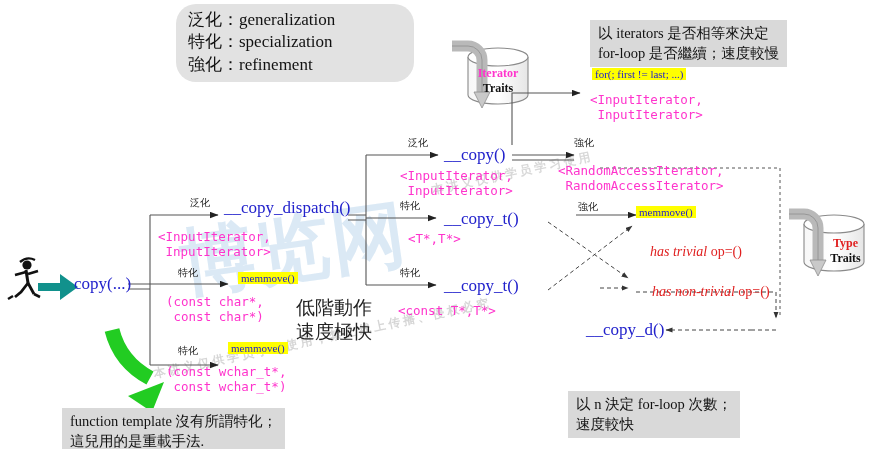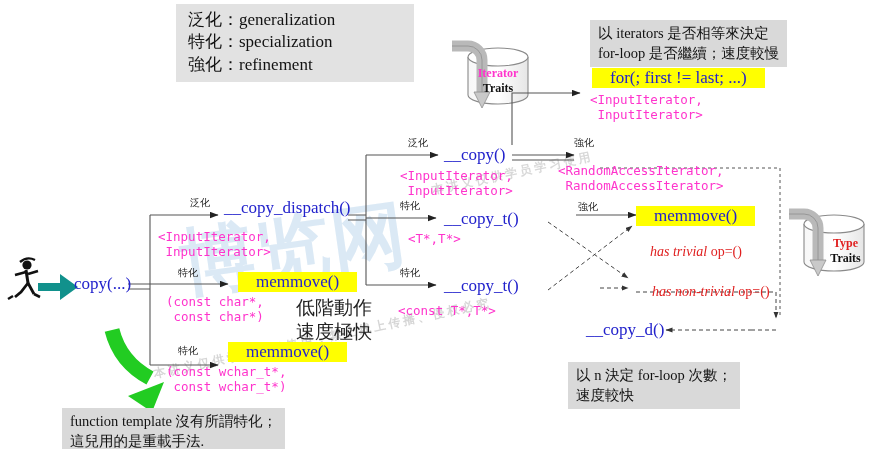--- a/index.html
+++ b/index.html
@@ -19,32 +19,32 @@
     font-weight:bold;
   }
   .wm-main{left:180px;top:200px;font-size:74px;letter-spacing:2px;transform:rotate(-8deg);}
   .wm-sub{left:150px;top:330px;font-size:12px;color:#c9c9c9;transform:rotate(-12deg);letter-spacing:3px;}
   .wm-sub2{left:430px;top:165px;font-size:12px;color:#cccccc;transform:rotate(-12deg);letter-spacing:3px;}
   .zh{font-family:"Liberation Serif","DejaVu Serif",serif;}
 
   .legend{
     position:absolute;left:176px;top:4px;width:218px;
     background:#e2e2e2;color:#111;padding:5px 8px 6px 12px;
-    font-size:17px;line-height:1.32;white-space:pre;
+    font-size:17px;line-height:1.32;white-space:pre;border-radius:20px;
   }
   .note{
     position:absolute;background:#d9d9d9;color:#111;
     padding:4px 8px;font-size:14.5px;line-height:1.35;white-space:pre;margin-top:10px;
   }
 
   .lbl-zh{position:absolute;font-size:10px;color:#1a1a1a;}
   .fn{position:absolute;font-size:17px;color:#2222cc;white-space:pre;}
   .tmpl{position:absolute;font-size:12.5px;color:#ff33cc;white-space:pre;
         font-family:"DejaVu Sans Mono","Liberation Mono",monospace;line-height:1.22;}
-  .hl{position:absolute;background:#ffff00;color:#2222cc;font-size:17px;padding:0 18px;white-space:pre;}
+  .hl{position:absolute;background:#ffff00;color:#2222cc;font-size:11px;padding:0 3px;white-space:pre;}
   .red-it{position:absolute;color:#e02020;font-size:14px;white-space:pre;}
   .red-it i{font-style:italic;}
   .small-zh{position:absolute;font-size:19px;color:#222;line-height:1.25;white-space:pre;}
 
   .cyl-label{position:absolute;text-align:center;font-family:Liberation Serif, serif;font-weight:bold;}
   .cyl-label .top{font-size:12px;}
   .cyl-label .bot{font-size:12px;color:#111;}
 
   svg.layer{position:absolute;left:0;top:0;width:874px;height:449px;pointer-events:none;}
 </style>
@@ -150,21 +150,21 @@
     <path d="M776,330 h-24" stroke="#444" stroke-width="1" fill="none" stroke-dasharray="4,3"></path>
     <path d="M752,330 h-86" stroke="#444" stroke-width="1" fill="none" stroke-dasharray="4,3" marker-end="url(#ahs)"></path>
   </svg>
 
   <div class="legend zh">泛化：generalization
 特化：specialization
 強化：refinement</div>
 
   <div class="note zh" style="left:590px;top:10px;">以 iterators 是否相等來決定
 for-loop 是否繼續；速度較慢</div>
-  <div class="note zh" style="left:568px;top:352px;">以 n 決定 for-loop 次數；
+  <div class="note zh" style="left:568px;top:381px;">以 n 決定 for-loop 次數；
 速度較快</div>
   <div class="note zh" style="left:62px;top:398px;">function template 沒有所謂特化；
 這兒用的是重載手法.</div>
 
   <div class="cyl-label" style="left:468px;top:66px;width:60px;">
     <div class="top" style="color:#ff33cc;">Iterator</div>
     <div class="bot">Traits</div>
   </div>
   <div class="cyl-label" style="left:804px;top:236px;width:83px;">
     <div class="top" style="color:#e02020;">Type</div>

